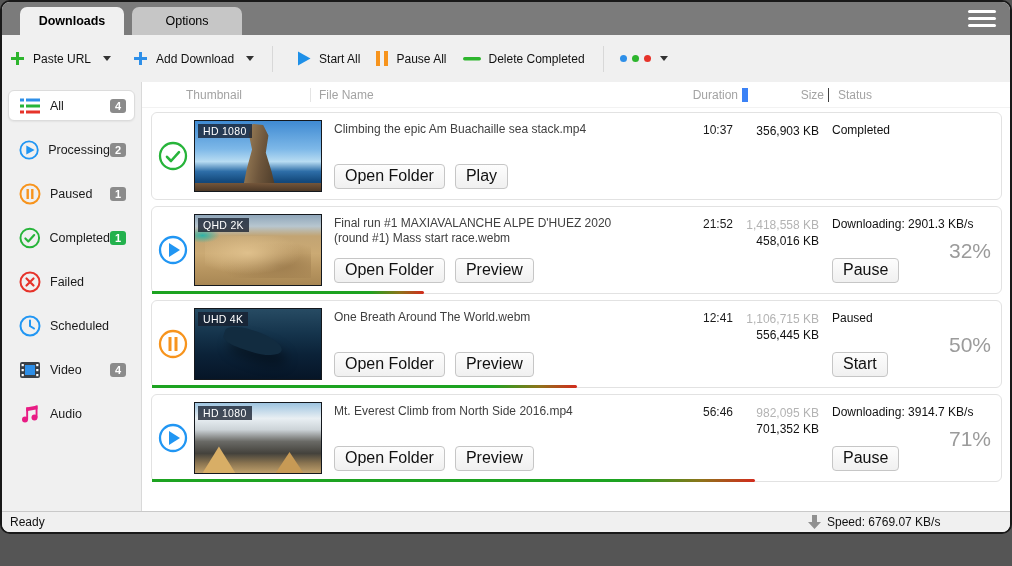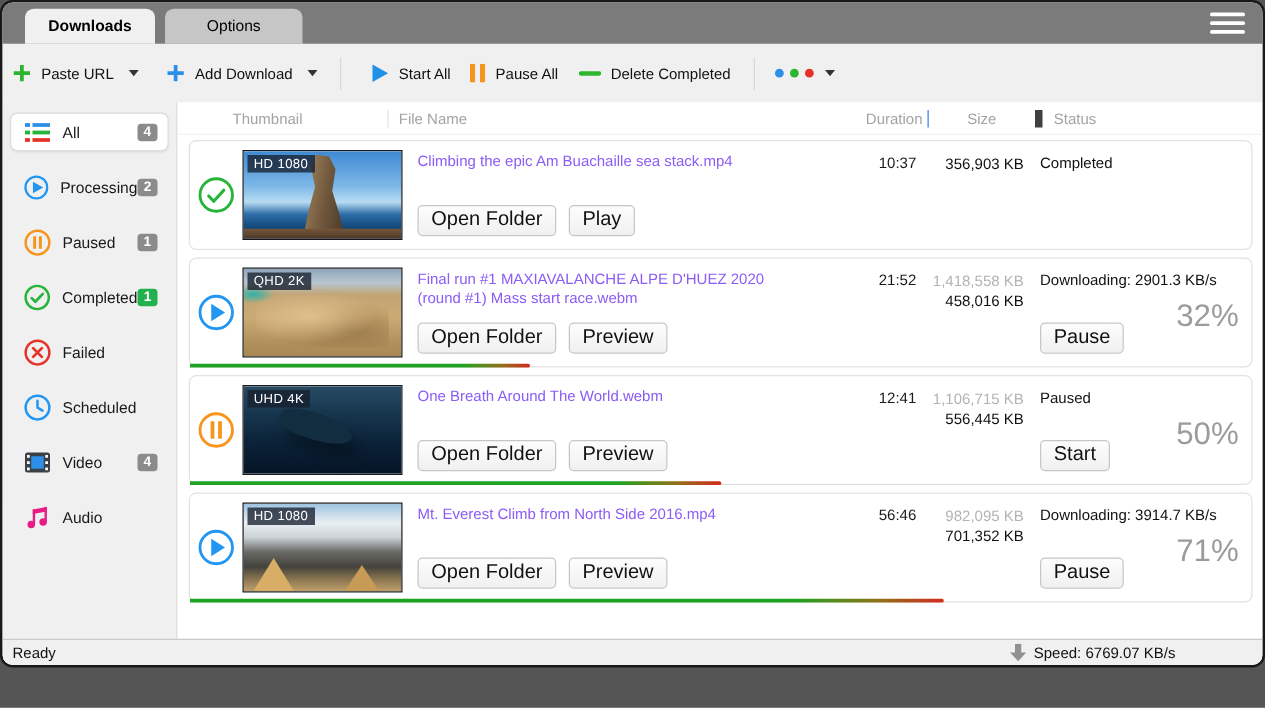--- a/index.html
+++ b/index.html
@@ -43,44 +43,44 @@
 
   
   .main { flex:1; background:#fff; display:flex; flex-direction:column; min-width:0; }
   .lheader { height:26px; display:flex; align-items:center; color:#a3a3a3; font-size:12px;
              border-bottom:1px solid #f2f2f2; flex:none; }
   .lheader .hc { padding:0 4px; white-space:nowrap; }
   .hc-icon { width:40px; }
   .hc-thumb { width:128px; }
   .hc-name { flex:1; border-left:1px solid #e4e4e4; padding-left:8px !important; }
   .hc-dur { width:78px; text-align:right; }
-  .hc-size { width:86px; text-align:center; border-left:1px solid #3b82f6; }
-  .hc-status { width:182px; border-left:6px solid #404040; padding-left:9px !important; }
+  .hc-size { width:86px; text-align:right; border-left:6px solid #3b82f6; }
+  .hc-status { width:182px; border-left:1px solid #404040; padding-left:9px !important; }
 
   .rows { flex:1; padding:4px 8px 12px 9px; overflow:hidden; }
   .card { position:relative; height:88px; border:1px solid #e2e2e2; border-radius:6px; background:#fff;
           margin-bottom:6px; display:flex; }
   .cell-state { width:42px; display:flex; align-items:center; justify-content:center; flex:none; }
   .cell-thumb { width:132px; padding-top:7px; flex:none; }
   .thumb { position:relative; width:128px; height:72px; border:1px solid #14181d; overflow:hidden; }
   .qbadge { position:absolute; top:3px; left:3px; background:rgba(23,31,46,.78); color:#fff;
             font-size:10.5px; padding:1px 5px; letter-spacing:.3px; }
   .cell-main { flex:1; min-width:0; padding:9px 10px 10px 8px; display:flex; flex-direction:column; }
-  .fname { font-size:12px; color:#8b5cf6; line-height:15px; max-width:280px; }
+  .fname { font-size:12px; color:#404040; line-height:15px; max-width:280px; }
   .btnrow { margin-top:auto; display:flex; gap:10px; }
   .btn { background:linear-gradient(#fdfdfd,#f0f0f0); border:1px solid #c6c6c6; border-radius:4px;
          padding:2px 10px 3px 10px; font-size:16px; color:#111; cursor:pointer; white-space:nowrap; }
   .cell-dur { width:78px; text-align:right; padding-top:10px; flex:none; }
   .cell-size { width:86px; text-align:right; padding-top:10px; line-height:16px; flex:none; }
   .size-total { color:#b3b3b3; }
   .size-done { color:#111; }
   .cell-status { position:relative; width:182px; padding:10px 8px 10px 13px; display:flex;
                  flex-direction:column; flex:none; }
   .stext { font-size:12px; color:#111; white-space:nowrap; }
-  .pct { position:absolute; right:10px; top:32px; font-size:25px; color:#9b9b9b; }
+  .pct { position:absolute; right:10px; top:32px; font-size:21px; color:#9b9b9b; }
   .action { margin-top:auto; align-self:flex-start; }
   .progress { position:absolute; left:0; bottom:-1px; height:3px; border-radius:0 2px 2px 0;
               background:linear-gradient(90deg,#1da321 0%,#1da321 80%,#8d741a 91%,#d32b1d 100%); }
 
   
   .art { position:absolute; inset:0; }
   .art-seastack { background:linear-gradient(180deg,#3f8ad2 0%,#7db8e8 40%,#b8dcf2 58%,#2e6ea8 72%,#144a7d 86%,#0e3a63 100%); }
   .art-seastack .rock { position:absolute; left:38%; top:4%; width:26%; height:92%;
       background:linear-gradient(100deg,#9c8059 10%,#6e563c 55%,#4a3a28 100%);
       clip-path:polygon(30% 0,62% 2%,78% 18%,70% 45%,88% 75%,100% 100%,0 100%,12% 70%,28% 40%,18% 16%); }

